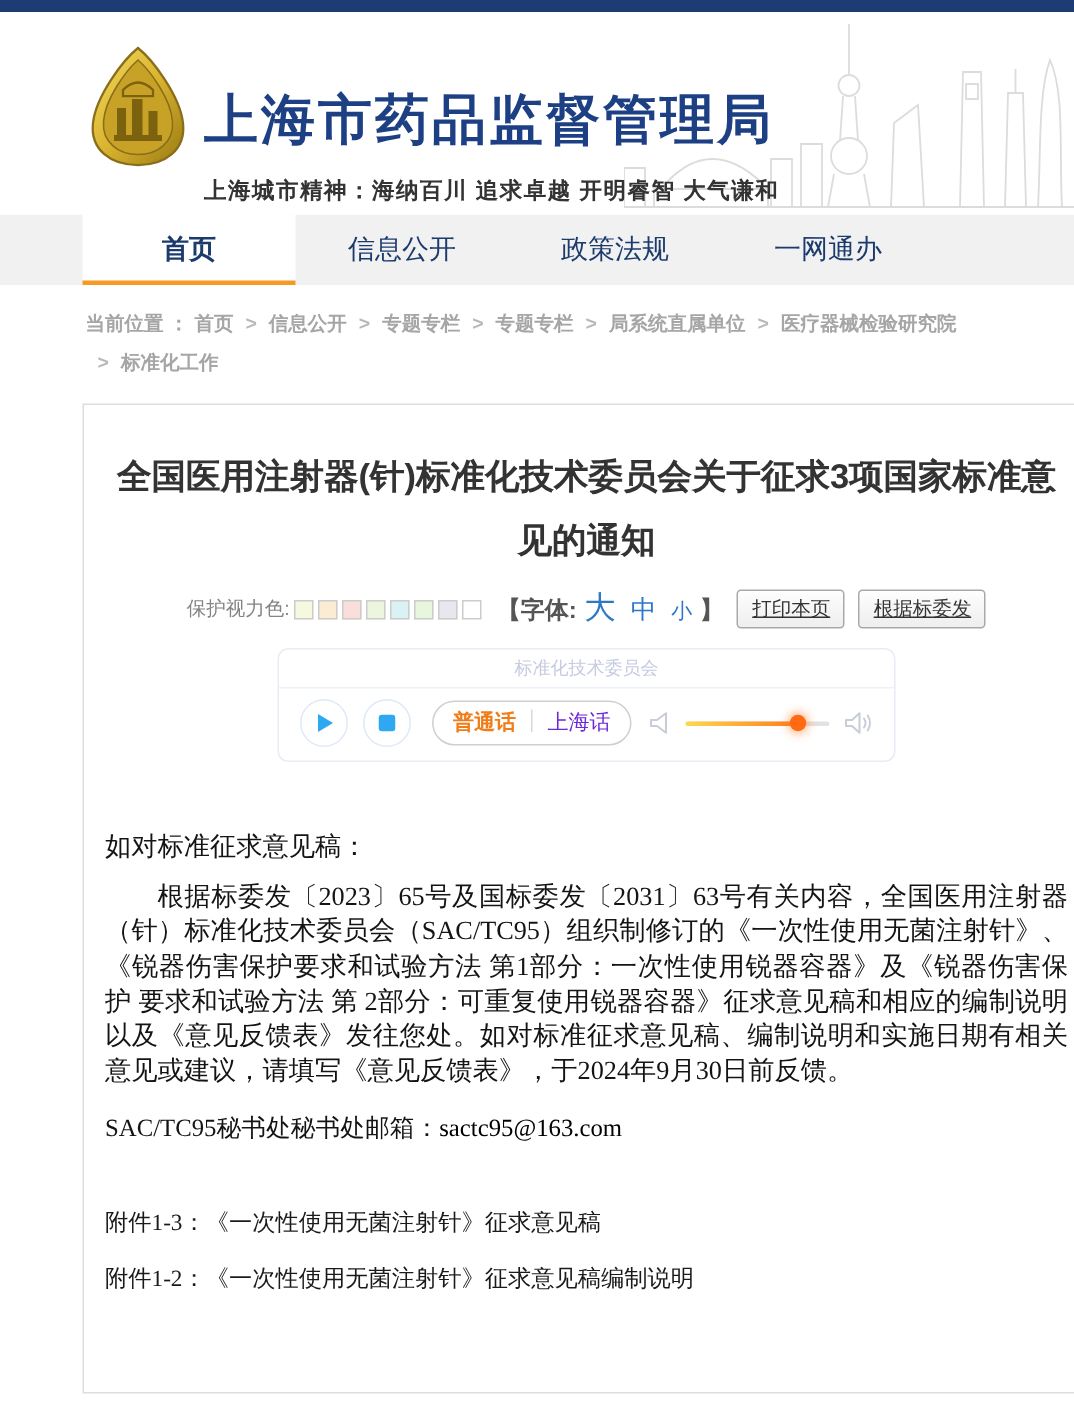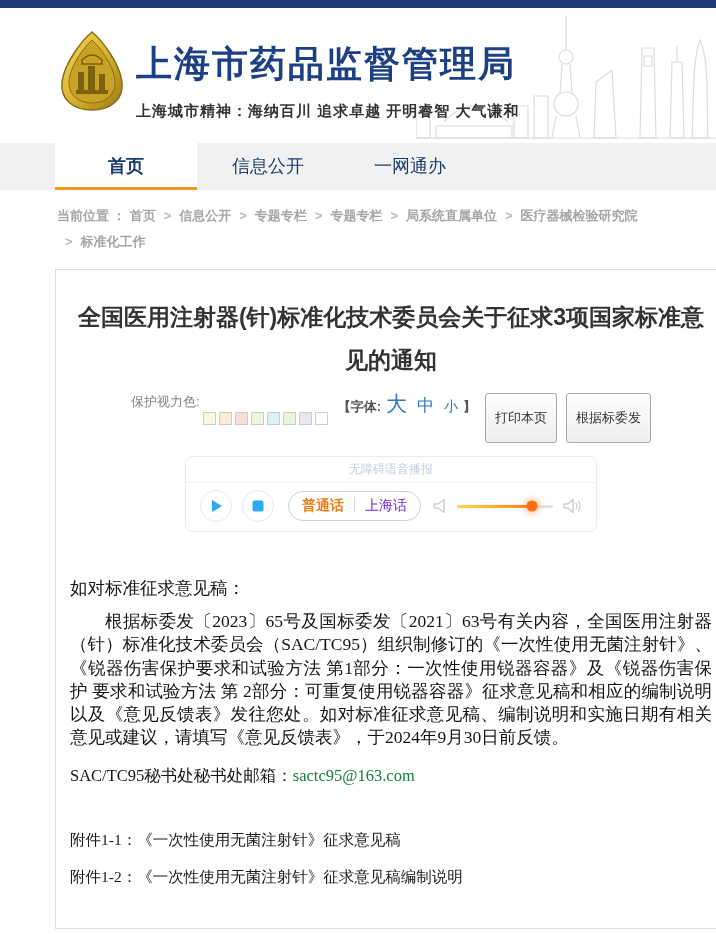--- a/index.html
+++ b/index.html
@@ -8,21 +8,21 @@
     font-family:"Liberation Sans","DejaVu Sans",sans-serif;
     -webkit-font-smoothing:antialiased;
   }
   
   .topbar { height:8px; background:#1e3c74; }
 
   
   .header { position:relative; height:135px; background:#fff; }
   .skyline { position:absolute; right:0; top:4px; pointer-events:none; }
   .logo { position:absolute; left:58px; top:22px; }
-  .header-text { position:absolute; left:136px; top:32px; white-space:nowrap; }
+  .header-text { position:absolute; left:136px; top:48px; white-space:nowrap; }
   .site-title { font-size:36px; font-weight:bold; color:#1d4084; letter-spacing:2px; }
   .site-motto { margin-top:13px; font-size:15px; color:#333; font-weight:bold; letter-spacing:1px; }
 
   
   .nav { height:47px; background:#f1f1f1; }
   .nav-inner { display:flex; margin-left:55px; height:100%; }
   .nav-tab { flex:none; width:142px; text-align:center; line-height:47px; font-size:18px;
     color:#1c3b6d; cursor:pointer; box-sizing:border-box; }
   .nav-tab.active { background:#fff; font-weight:bold; border-bottom:3px solid #f59a23; }
 
@@ -35,30 +35,30 @@
   .crumb a { color:#a6a6a6; text-decoration:none; cursor:pointer; }
 
   
   .card { margin:14px 0 0 55px; width:672px; box-sizing:border-box; border:1px solid #ddd;
     background:#fff; padding:0 10px 40px; min-height:660px; }
   .article-title { margin-top:26px; padding:0 4px; font-size:23px; font-weight:bold; color:#333;
     text-align:center; line-height:1.85; }
   .article-date { margin-top:8px; text-align:center; font-size:13px; color:#9a9a9a; }
 
   
-  .toolbar { margin-top:12px; display:flex; justify-content:center; }
+  .toolbar { margin-top:12px; display:flex; align-items:center; justify-content:center; }
   .tb-label { font-size:13px; color:#848484; }
   .swatches { display:flex; align-items:center; }
   .swatch { width:13px; height:13px; border:1px solid #ccc; margin-left:3px; cursor:pointer; box-sizing:border-box; }
   .font-group { display:flex; align-items:baseline; margin-left:10px; }
-  .font-bracket { font-size:13px; color:#555; font-weight:bold; }
+  .font-bracket { font-size:16px; color:#555; font-weight:bold; }
   .font-size-opt { color:#2e76c8; margin:0 5px; cursor:pointer; line-height:1; }
-  .tb-btn { margin-left:9px; padding:15px 9px; font-size:13px; color:#333;
+  .tb-btn { margin-left:9px; padding:3px 9px; font-size:13px; color:#333;
     background:linear-gradient(#fefefe,#eee); border:1px solid #a9a9a9; border-radius:3px;
-    cursor:pointer; font-family:inherit; }
+    cursor:pointer; font-family:inherit;text-decoration:underline; }
 
   
   .player { width:412px; margin:13px auto 0; border:1px solid #e7ebf4; border-radius:7px;
     background:#fff; box-sizing:border-box; }
   .player-head { height:25px; line-height:25px; text-align:center; font-size:12px; color:#c5cbe0;
     border-bottom:1px solid #eef1f8; }
   .player-controls { display:flex; align-items:center; padding:7px 14px 9px; }
   .pc-btn { width:32px; height:32px; border-radius:50%; border:1px solid #dfe9f7; background:#fff;
     display:flex; align-items:center; justify-content:center; cursor:pointer; padding:0; flex:none; }
   .pc-btn + .pc-btn { margin-left:10px; }
@@ -77,21 +77,21 @@
   .vol-handle { position:absolute; top:50%; width:11px; height:11px; border-radius:50%;
     background:#ff6a13; transform:translate(-50%,-50%);
     box-shadow:0 0 6px 2px rgba(255,120,30,.45); }
 
   
   .article-body { margin:44px 4px 0; font-family:"Liberation Serif","DejaVu Serif",serif;
     font-size:17.5px; color:#141414; }
   .para { margin-top:10px; text-indent:2em; line-height:1.33; text-align:justify; }
   .contact1 { margin-top:40px; font-size:16.5px; }
   .contact2 { margin-top:15px; font-size:16.5px; }
-  .email-link { color:#15803d; text-decoration:none; cursor:pointer; }
+  .email-link { color:#000000; text-decoration:none; cursor:pointer; }
   .attachments { margin-top:42px; }
   .attachment { display:block; margin-top:16px; font-size:15.5px; color:#1a1a1a;
     text-decoration:none; cursor:pointer; line-height:1.4; }
   .attachments .att-row:first-of-type .attachment { margin-top:0; }
 </style>
 </head>
 <body>
 
 <div class="topbar"></div>
 
@@ -151,20 +151,21 @@
 </div>
 
 <div class="nav">
   <div class="nav-inner">
 
       <div class="nav-tab active">首页</div>
 
 
       <div class="nav-tab">信息公开</div>
 
+      <div class="nav-tab">政策法规</div>
 
       <div class="nav-tab">一网通办</div>
 
   </div>
 </div>
 
 <div class="breadcrumb">
   <span class="bc-label">当前位置 ：</span><span class="crumb"><a>首页</a></span><span class="crumb"><i class="sep">&gt;</i><a>信息公开</a></span><span class="crumb"><i class="sep">&gt;</i><a>专题专栏</a></span><span class="crumb"><i class="sep">&gt;</i><a>专题专栏</a></span><span class="crumb"><i class="sep">&gt;</i><a>局系统直属单位</a></span><span class="crumb"><i class="sep">&gt;</i><a>医疗器械检验研究院</a></span><span class="crumb"><i class="sep">&gt;</i><a>标准化工作</a></span>
 </div>
 
@@ -189,21 +190,21 @@
       <span class="font-size-opt" style="font-size: 21px;">大</span>
         <span class="font-size-opt" style="font-size: 17px;">中</span>
         <span class="font-size-opt" style="font-size: 14px;">小</span>
       <span class="font-bracket">】</span>
     </span>
     <button class="tb-btn">打印本页</button>
     <button class="tb-btn">根据标委发</button>
   </div>
 
   <div class="player">
-    <div class="player-head">无障碍语音播报</div>
+    <div class="player-head">标准化技术委员会</div>
     <div class="player-controls">
       <button class="pc-btn">
         <svg width="13" height="14" viewBox="0 0 13 14">
           <path d="M2 1 L12 7 L2 13 Z" fill="#2ea8f0"></path>
         </svg>
       </button>
       <button class="pc-btn">
         <svg width="12" height="12" viewBox="0 0 12 12">
           <rect x="0.5" y="0.5" width="11" height="11" rx="2" fill="#2ea8f0"></rect>
         </svg>
@@ -228,20 +229,20 @@
         <svg width="19" height="16" viewBox="0 0 19 16">
           <path d="M1 6 L5 6 L10 1.5 L10 14.5 L5 10 L1 10 Z" fill="none" stroke="#c8cdd8" stroke-width="1.4" stroke-linejoin="round"></path>
           <path d="M13 5 Q15 8 13 11 M15.5 3 Q18.5 8 15.5 13" fill="none" stroke="#c8cdd8" stroke-width="1.3" stroke-linecap="round"></path>
         </svg>
       </span>
     </div>
   </div>
 
   <div class="article-body">
     <div class="salutation">如对标准征求意见稿：</div>
-    <div class="para">根据标委发〔2023〕65号及国标委发〔2021〕63号有关内容，全国医用注射器（针）标准化技术委员会（SAC/TC95）组织制修订的《一次性使用无菌注射针》、《锐器伤害保护要求和试验方法 第1部分：一次性使用锐器容器》及《锐器伤害保护 要求和试验方法 第 2部分：可重复使用锐器容器》征求意见稿和相应的编制说明以及《意见反馈表》发往您处。如对标准征求意见稿、编制说明和实施日期有相关意见或建议，请填写《意见反馈表》，于2024年9月30日前反馈。</div>
+    <div class="para">根据标委发〔2023〕65号及国标委发〔2031〕63号有关内容，全国医用注射器（针）标准化技术委员会（SAC/TC95）组织制修订的《一次性使用无菌注射针》、《锐器伤害保护要求和试验方法 第1部分：一次性使用锐器容器》及《锐器伤害保护 要求和试验方法 第 2部分：可重复使用锐器容器》征求意见稿和相应的编制说明以及《意见反馈表》发往您处。如对标准征求意见稿、编制说明和实施日期有相关意见或建议，请填写《意见反馈表》，于2024年9月30日前反馈。</div>
     <div class="contact2"><span>SAC/TC95秘书处秘书处邮箱：</span><a class="email-link">sactc95@163.com</a></div>
     <div class="attachments">
-      <span class="att-row"><a class="attachment">附件1-1：《一次性使用无菌注射针》征求意见稿</a></span><span class="att-row"><a class="attachment">附件1-2：《一次性使用无菌注射针》征求意见稿编制说明</a></span>
+      <span class="att-row"><a class="attachment">附件1-3：《一次性使用无菌注射针》征求意见稿</a></span><span class="att-row"><a class="attachment">附件1-2：《一次性使用无菌注射针》征求意见稿编制说明</a></span>
     </div>
   </div>
 
 </div>
 
 </body></html>

